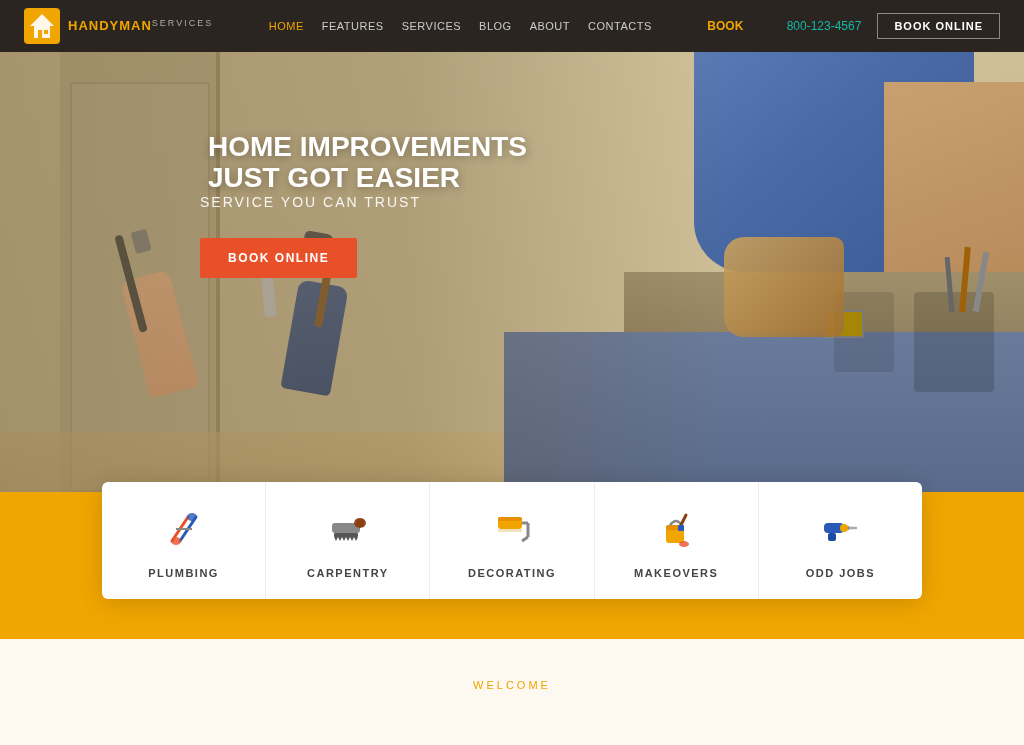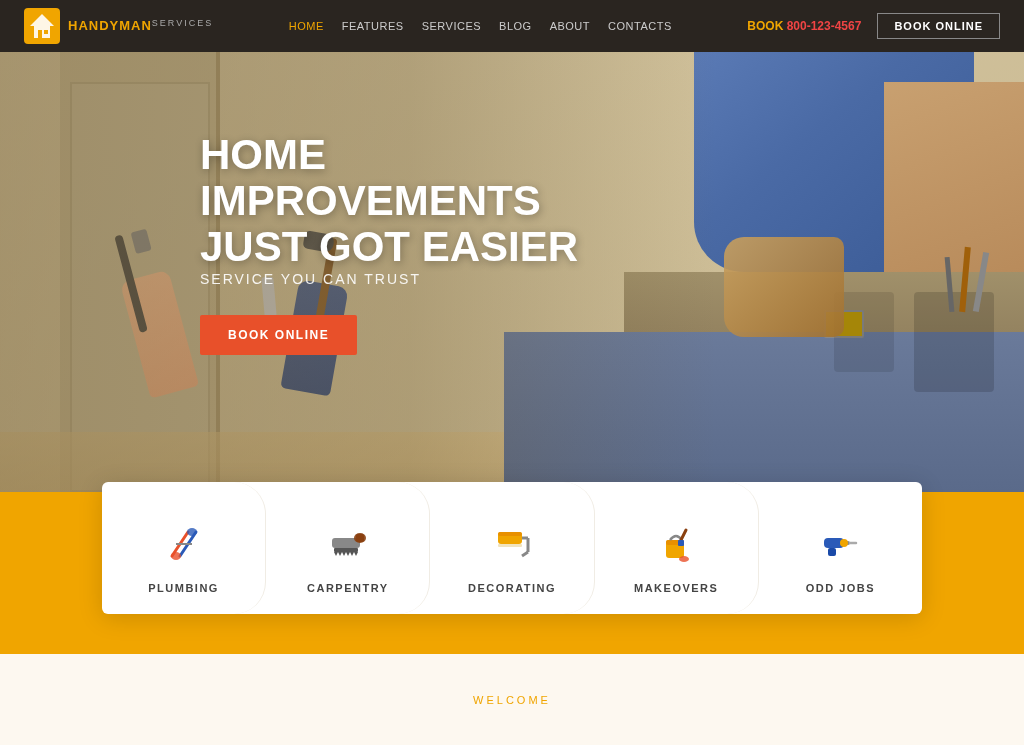--- a/index.html
+++ b/index.html
@@ -97,27 +97,28 @@
       background: #c8b890;
       overflow: hidden;
     }
 
     .hero-content {
       position: relative;
       z-index: 5;
       padding: 80px 0 0 200px;
     }
     .hero-title {
-      font-size: 42px;
+      font-size: 28px;
       font-weight: 900;
       color: white;
       text-transform: uppercase;
       line-height: 1.1;
       text-shadow: 1px 2px 8px rgba(0,0,0,0.3);
       max-width: 420px;
+      margin-left: 8px;
     }
     .hero-subtitle {
       color: rgba(255,255,255,0.9);
       font-size: 14px;
       letter-spacing: 2px;
       margin-top: 0;
       text-transform: uppercase;
     }
     .hero-book-btn {
       margin-top: 28px;
@@ -147,24 +148,23 @@
       border-radius: 6px;
       box-shadow: 0 4px 24px rgba(0,0,0,0.15);
       display: flex;
       width: 820px;
     }
     .service-item {
       flex: 1;
       display: flex;
       flex-direction: column;
       align-items: center;
-      padding: 36px 16px 20px;
+      padding: 21px 16px 20px;
       border-right: 1px solid #f0ece4;
       cursor: pointer;
-      border-radius: 32px;
     }
     .service-item:last-child { border-right: none; }
     .service-icon {
       width: 52px;
       height: 52px;
       display: flex;
       align-items: center;
       justify-content: center;
       margin-bottom: 12px;
     }
@@ -233,21 +233,21 @@
     <a href="#">FEATURES</a>
     <a href="#">SERVICES</a>
     <a href="#">BLOG</a>
     <a href="#">ABOUT</a>
     <a href="#">CONTACTS</a>
   </nav>
 
   <div class="header-right">
     <div class="call-text">
       <span>BOOK</span>
-      <span style="color:#ef4444;font-weight:bold;">800-123-4567</span>
+      <span style="color:#14b8a6;font-weight:normal;margin-left:40px;">800-123-4567</span>
     </div>
     <button class="book-btn-header">BOOK ONLINE</button>
   </div>
 </header>
 
 <section class="hero">
 
   <div class="hero-room">
 
     <div style="position:absolute;inset:0;background:linear-gradient(to bottom right, #d4c5a0 0%, #c8b890 100%);"></div>

